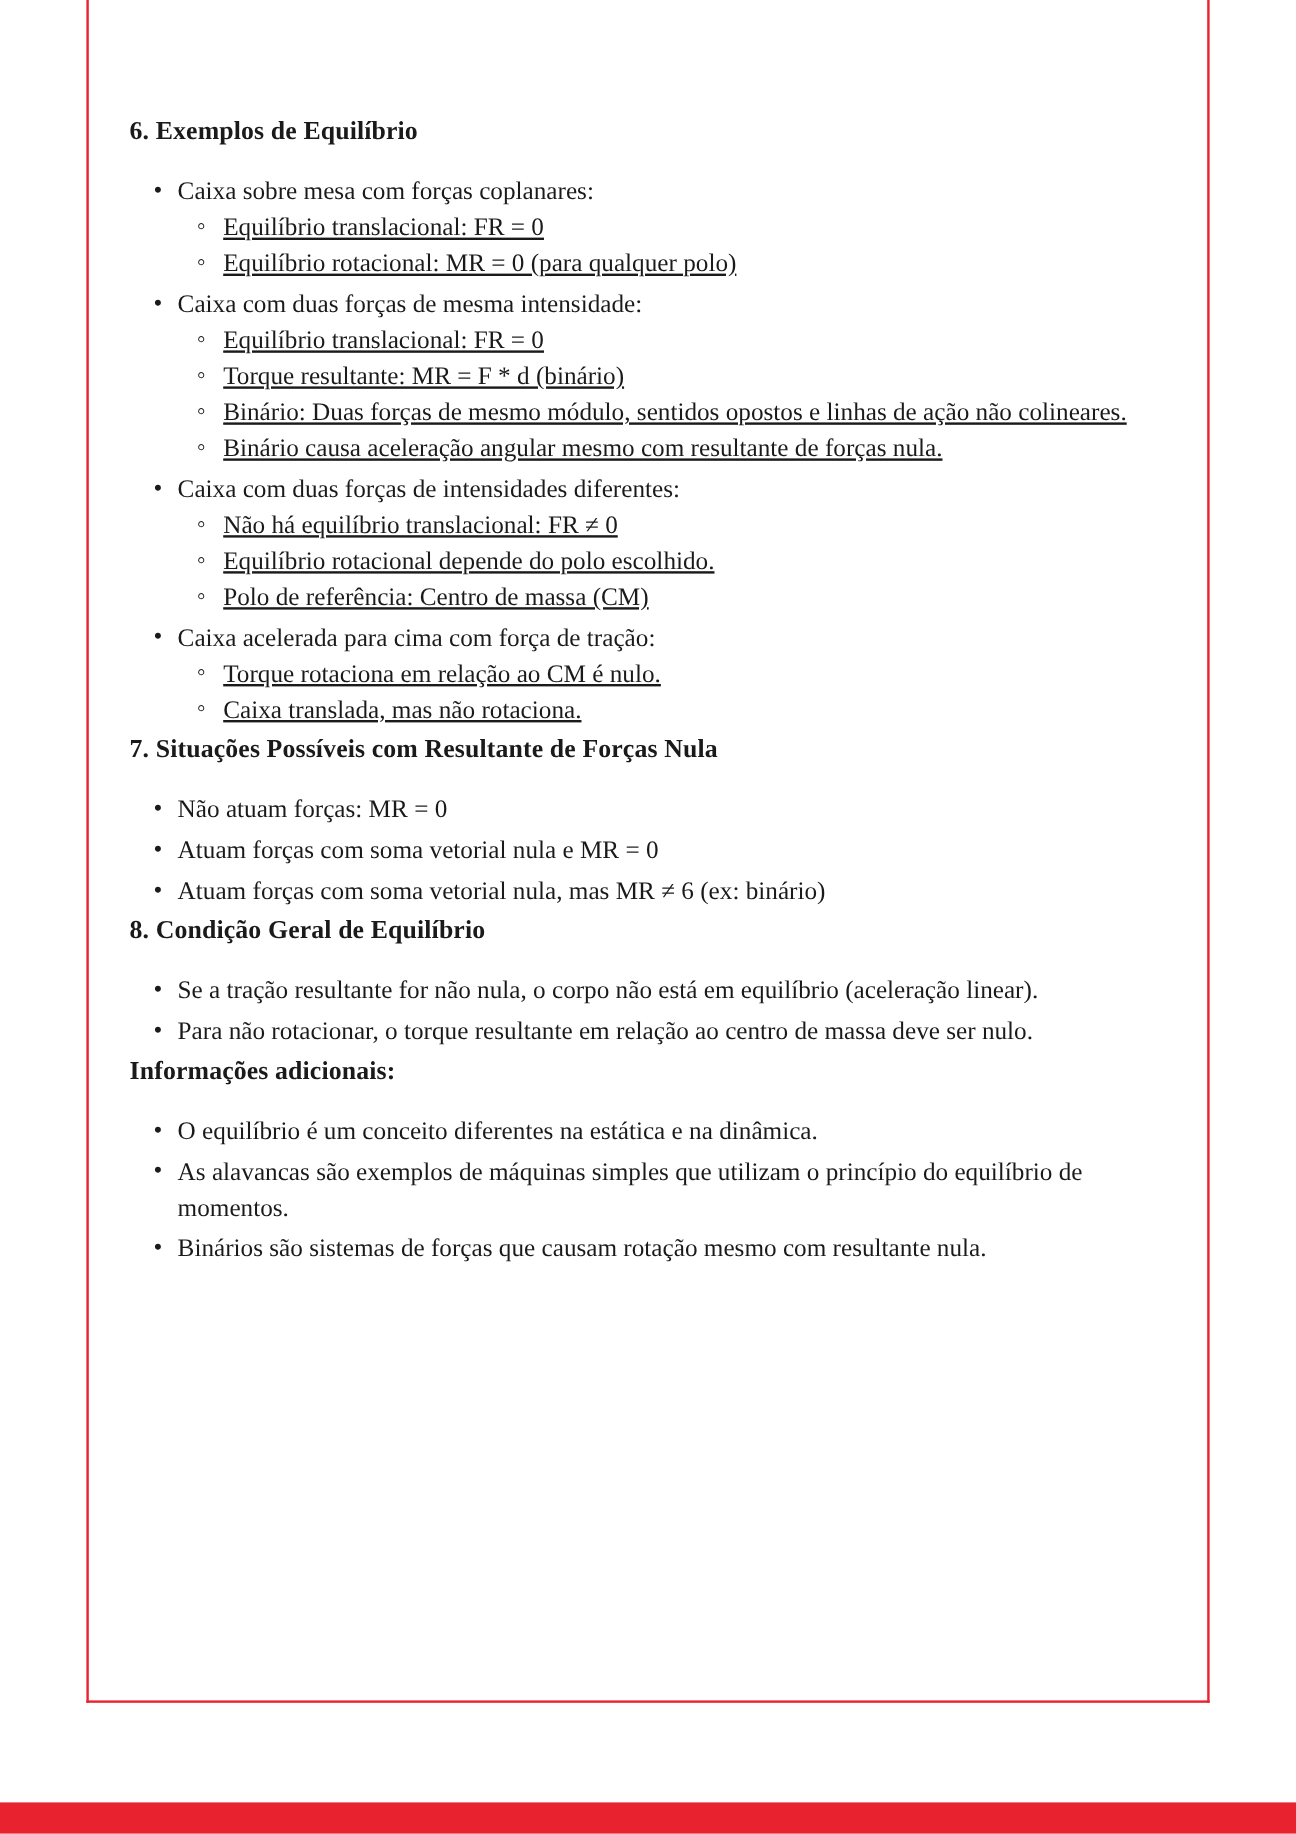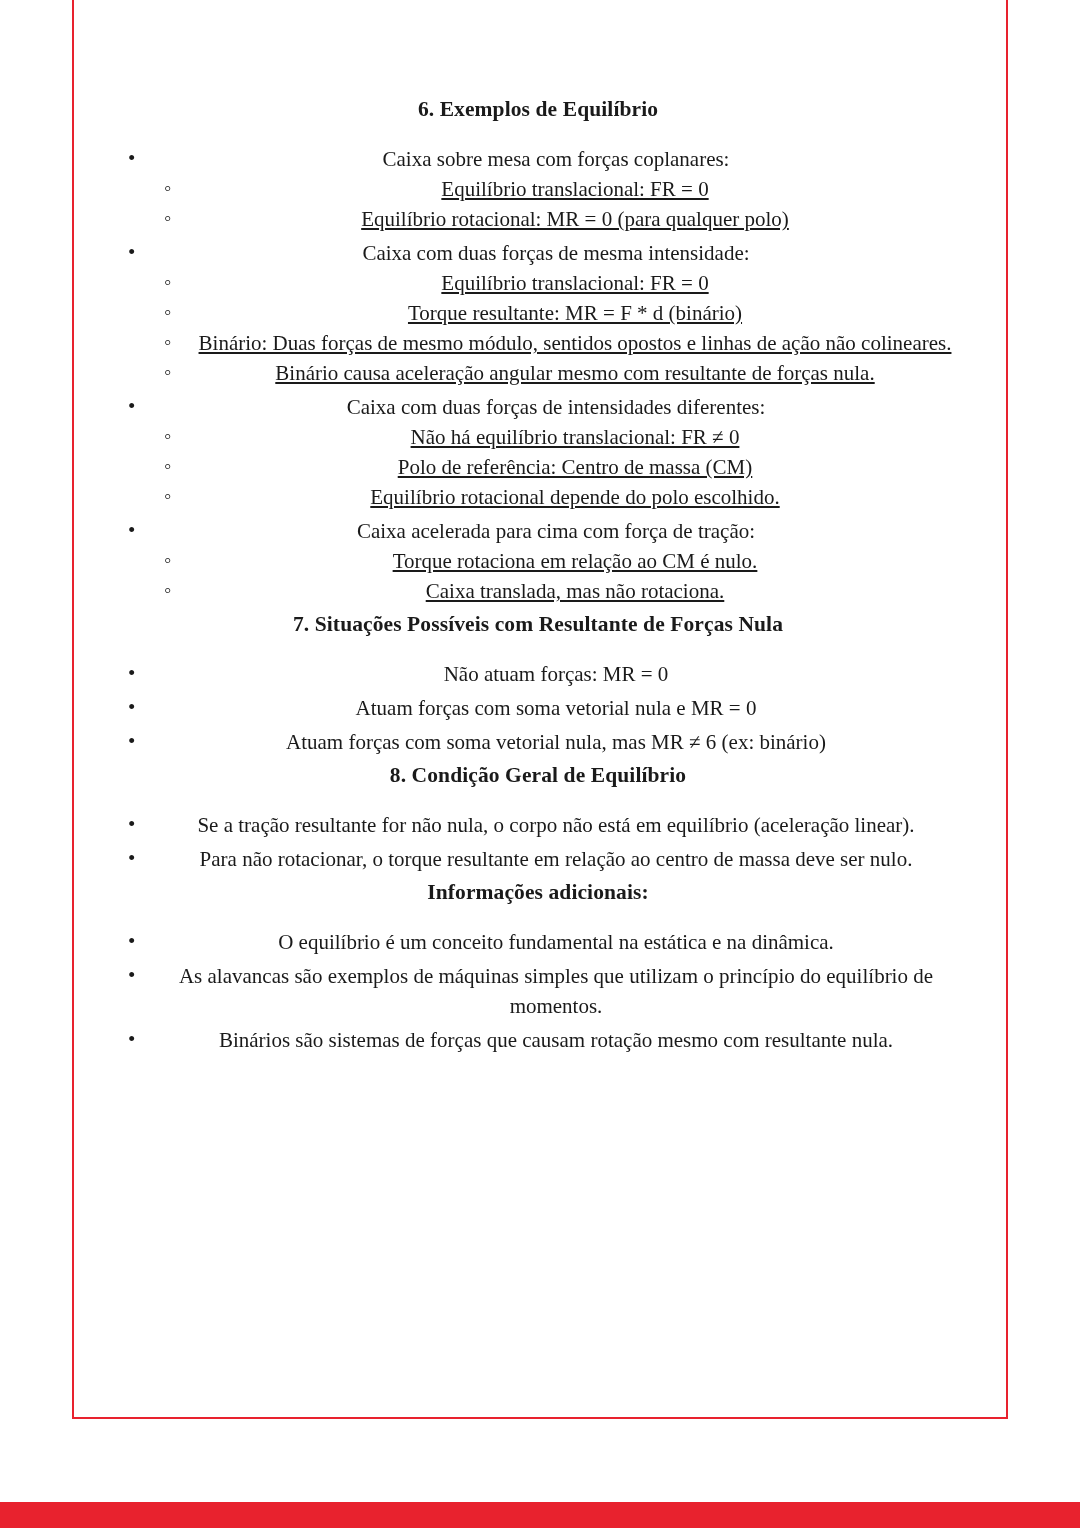--- a/index.html
+++ b/index.html
@@ -35,21 +35,20 @@
     width: 1080px;
     height: 26px;
     background: #e8222e;
   }
 
   .content {
     position: absolute;
     left: 108px;
     top: 95px;
     width: 860px;
-    text-align: center;
   }
 
   h2.section-title {
     font-size: 21.5px;
     font-weight: bold;
     margin: 0 0 0 0;
     letter-spacing: 0.1px;
     line-height: 1.35;
   }
   .sec-gap-top { margin-top: 46px; }
@@ -118,22 +117,22 @@
         <li class="bullet2">Equilíbrio translacional: FR = 0</li>
         <li class="bullet2">Torque resultante: MR = F * d (binário)</li>
         <li class="bullet2">Binário: Duas forças de mesmo módulo, sentidos opostos e linhas de ação não colineares.</li>
         <li class="bullet2">Binário causa aceleração angular mesmo com resultante de forças nula.</li>
       </ul>
     </li>
     <li class="bullet1">
       <span>Caixa com duas forças de intensidades diferentes:</span>
       <ul class="lvl2">
         <li class="bullet2">Não há equilíbrio translacional: FR ≠ 0</li>
+        <li class="bullet2">Equilíbrio rotacional depende do polo escolhido.</li>
         <li class="bullet2">Polo de referência: Centro de massa (CM)</li>
-        <li class="bullet2">Equilíbrio rotacional depende do polo escolhido.</li>
       </ul>
     </li>
     <li class="bullet1">
       <span>Caixa acelerada para cima com força de tração:</span>
       <ul class="lvl2">
         <li class="bullet2">Torque rotaciona em relação ao CM é nulo.</li>
         <li class="bullet2">Caixa translada, mas não rotaciona.</li>
       </ul>
     </li>
   </ul>
@@ -146,20 +145,20 @@
   </ul>
 
   <h2 class="section-title sec-gap-top">8. Condição Geral de Equilíbrio</h2>
   <ul class="lvl1 plain-list">
     <li class="bullet1">Se a tração resultante for não nula, o corpo não está em equilíbrio (aceleração linear).</li>
     <li class="bullet1">Para não rotacionar, o torque resultante em relação ao centro de massa deve ser nulo.</li>
   </ul>
 
   <h2 class="section-title sec-gap-top">Informações adicionais:</h2>
   <ul class="lvl1 plain-list">
-    <li class="bullet1">O equilíbrio é um conceito fundamental na estática e na dinâmica.</li>
+    <li class="bullet1">O equilíbrio é um conceito diferentes na estática e na dinâmica.</li>
     <li class="bullet1">As alavancas são exemplos de máquinas simples que utilizam o princípio do equilíbrio de momentos.</li>
     <li class="bullet1">Binários são sistemas de forças que causam rotação mesmo com resultante nula.</li>
   </ul>
 
 </div>
 
 <div class="bottom-bar"></div>
 
 </body></html>

